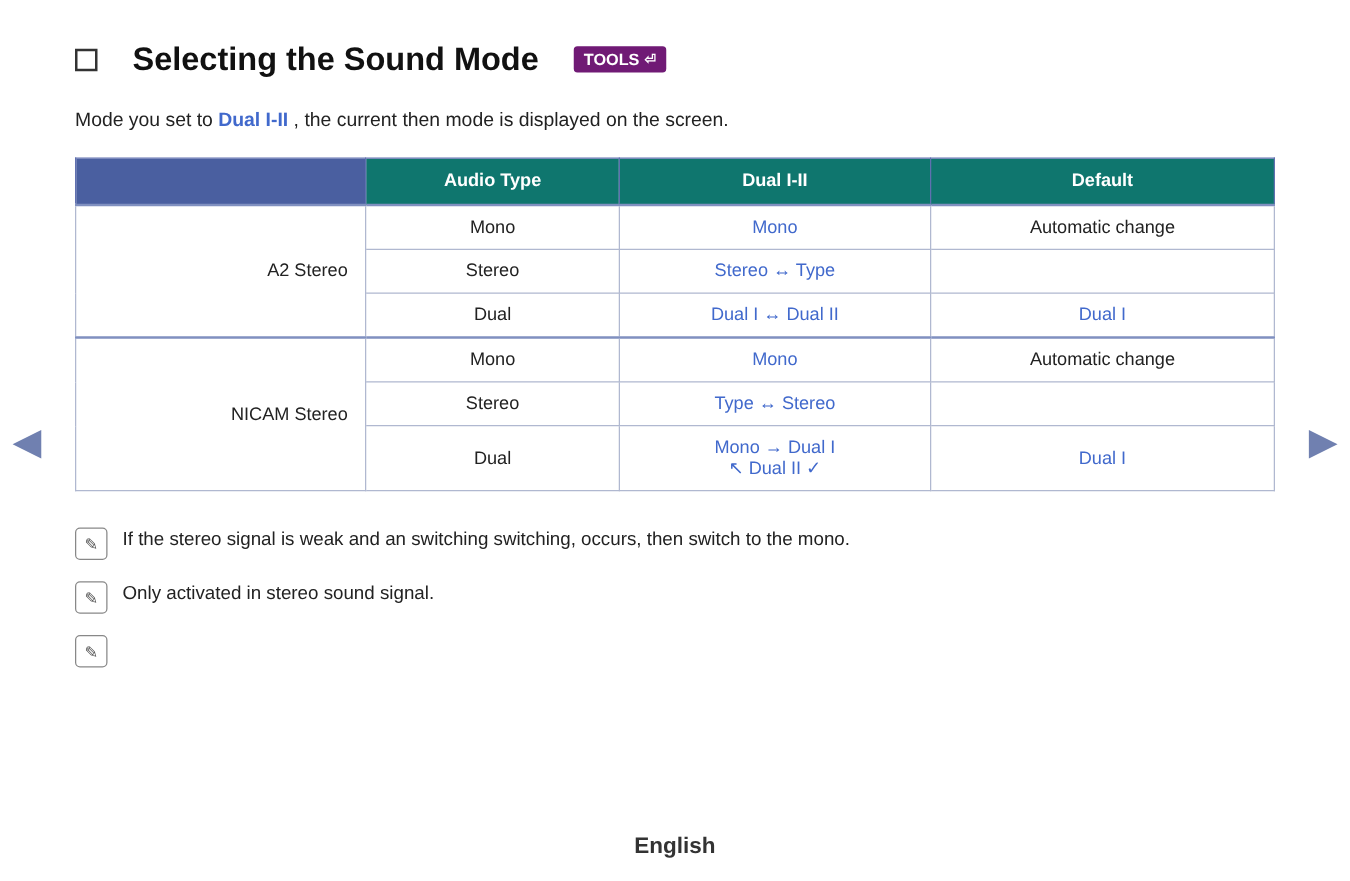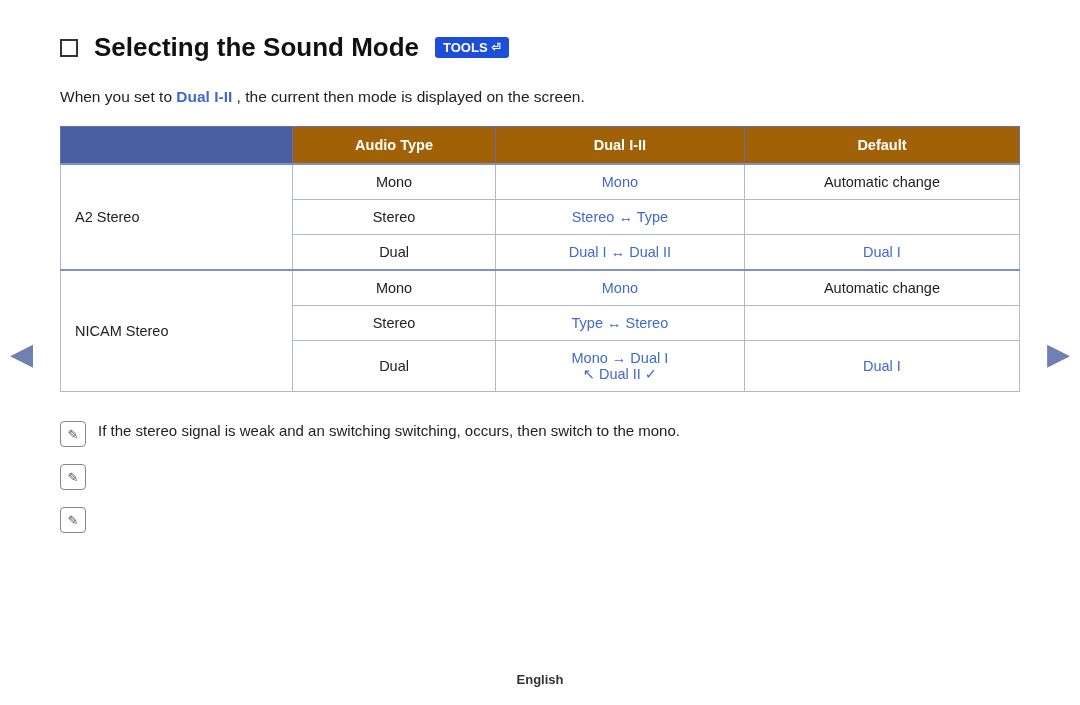--- a/index.html
+++ b/index.html
@@ -14,40 +14,40 @@
       overflow: hidden;
     }
 
     .page-content {
       padding: 32px 60px 20px 60px;
     }
 
     .page-title {
       display: flex;
       align-items: center;
-      gap: 16px;
+      gap: 28px;
       margin-bottom: 22px;
     }
 
     .title-checkbox {
       width: 18px;
       height: 18px;
       border: 2px solid #333;
       display: inline-block;
       flex-shrink: 0;
     }
 
     .title-text {
       font-size: 26px;
       font-weight: bold;
       color: #111;
     }
 
     .tools-badge {
-      background: #1d4ed8;
+      background: #701a75;
       color: #fff;
       font-size: 13px;
       font-weight: bold;
       padding: 3px 8px;
       border-radius: 3px;
       display: inline-flex;
       align-items: center;
       gap: 4px;
     }
 
@@ -64,21 +64,21 @@
     .blue-bold { color: #4169cc; font-weight: bold; }
 
     
     .sound-table {
       width: 100%;
       border-collapse: collapse;
       margin-bottom: 28px;
     }
 
     .sound-table th {
-      background: #a16207;
+      background: #0f766e;
       color: #ffffff;
       font-weight: bold;
       font-size: 14.5px;
       padding: 10px 14px;
       text-align: center;
       border: 1px solid #6070b0;
     }
 
     .sound-table th:first-child {
       background: #4a5fa0;
@@ -87,21 +87,21 @@
     .sound-table td {
       border: 1px solid #b0b8d0;
       padding: 9px 14px;
       text-align: center;
       font-size: 14.5px;
       color: #222;
       vertical-align: middle;
     }
 
     .sound-table td.row-label {
-      text-align: left;
+      text-align: right;
       font-weight: normal;
       color: #222;
       border-right: 1px solid #b0b8d0;
     }
 
     .sound-table td.blue-cell {
       color: #4169cc;
     }
 
     .sound-table .group-divider td {
@@ -162,21 +162,21 @@
       color: #7080b0;
       cursor: pointer;
       user-select: none;
     }
 
     .footer {
       position: absolute;
       bottom: 18px;
       width: 100%;
       text-align: center;
-      font-size: 13px;
+      font-size: 18px;
       font-weight: bold;
       color: #333;
     }
   </style>
 </head>
 <body>
 
 <div class="nav-arrow-left">◀</div>
 
 <div class="nav-arrow-right">▶</div>
@@ -186,21 +186,21 @@
   <div class="page-title">
     <div class="title-checkbox"></div>
     <span class="title-text">Selecting the Sound Mode</span>
     <span class="tools-badge">
       <span>TOOLS</span>
       <span class="return-arrow">⏎</span>
     </span>
   </div>
 
   <p class="intro-text">
-    <span>When you set to </span>
+    <span>Mode you set to </span>
     <span class="blue-bold">Dual I-II</span>
     <span>, the current then mode is displayed on the screen.</span>
   </p>
 
   <table class="sound-table">
     <thead>
       <tr>
         <th></th>
         <th>Audio Type</th>
         <th>Dual I-II</th>
@@ -251,20 +251,23 @@
 
     <div class="note-item">
       <div class="note-icon">✎</div>
       <span class="note-text">
         If the stereo signal is weak and an switching switching, occurs, then switch to the mono.
       </span>
     </div>
 
     <div class="note-item">
       <div class="note-icon">✎</div>
+      <span class="note-text">
+        Only activated in stereo sound signal.
+      </span>
     </div>
 
     <div class="note-item">
       <div class="note-icon">✎</div>
     </div>
 
   </div>
 </div>
 
 <div class="footer">

